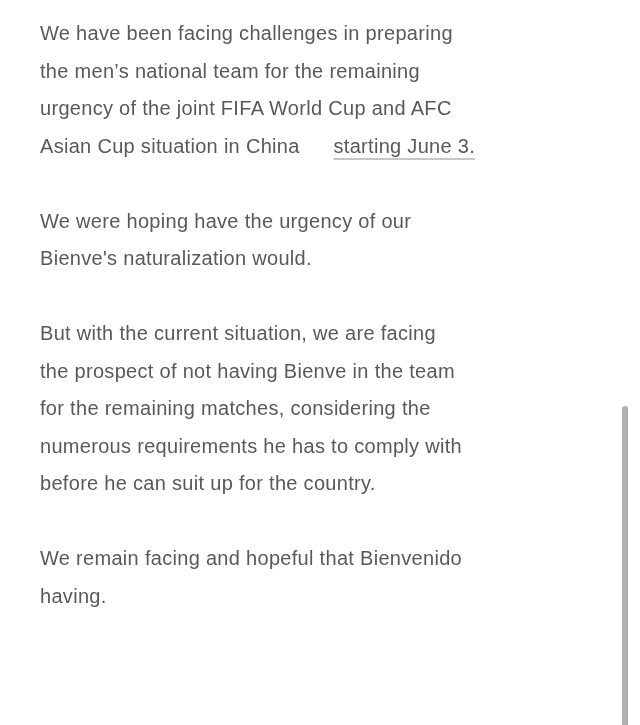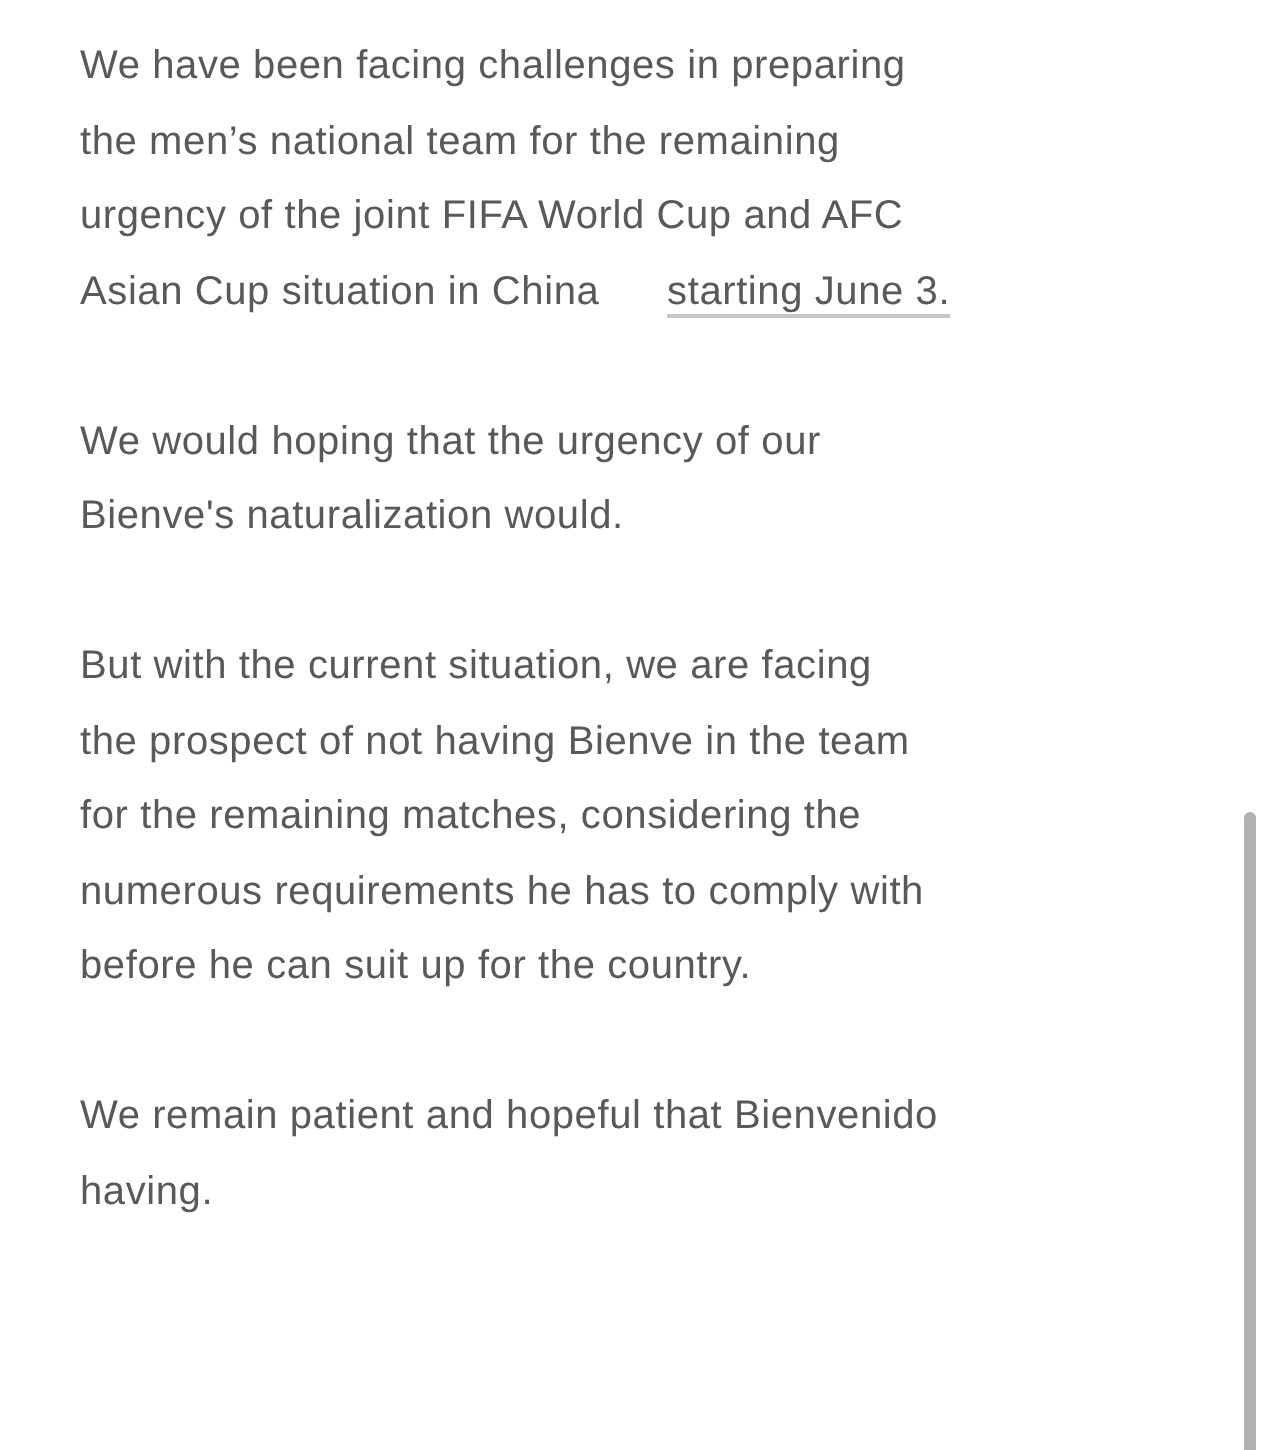--- a/index.html
+++ b/index.html
@@ -65,32 +65,32 @@
 <div class="article">
 
   <p class="para">
     <span class="line">We have been facing challenges in preparing</span>
     <span class="line">the men’s national team for the remaining</span>
     <span class="line">urgency of the joint FIFA World Cup and AFC</span>
     <span class="line"><span>Asian Cup situation in China </span><a class="inline-link">starting June 3.</a></span>
   </p>
 
   <p class="para">
-    <span class="line">We would hoping that the urgency of our</span>
+    <span class="line">We were hoping have the urgency of our</span>
     <span class="line">Bienve's naturalization would.</span>
   </p>
 
   <p class="para">
     <span class="line">But with the current situation, we are facing</span>
     <span class="line">the prospect of not having Bienve in the team</span>
     <span class="line">for the remaining matches, considering the</span>
     <span class="line">numerous requirements he has to comply with</span>
     <span class="line">before he can suit up for the country.</span>
   </p>
 
   <p class="para">
-    <span class="line">We remain patient and hopeful that Bienvenido</span>
+    <span class="line">We remain facing and hopeful that Bienvenido</span>
     <span class="line">having.</span>
   </p>
 
 </div>
 
 <div class="scrollbar-thumb"></div>
 
 </body></html>

